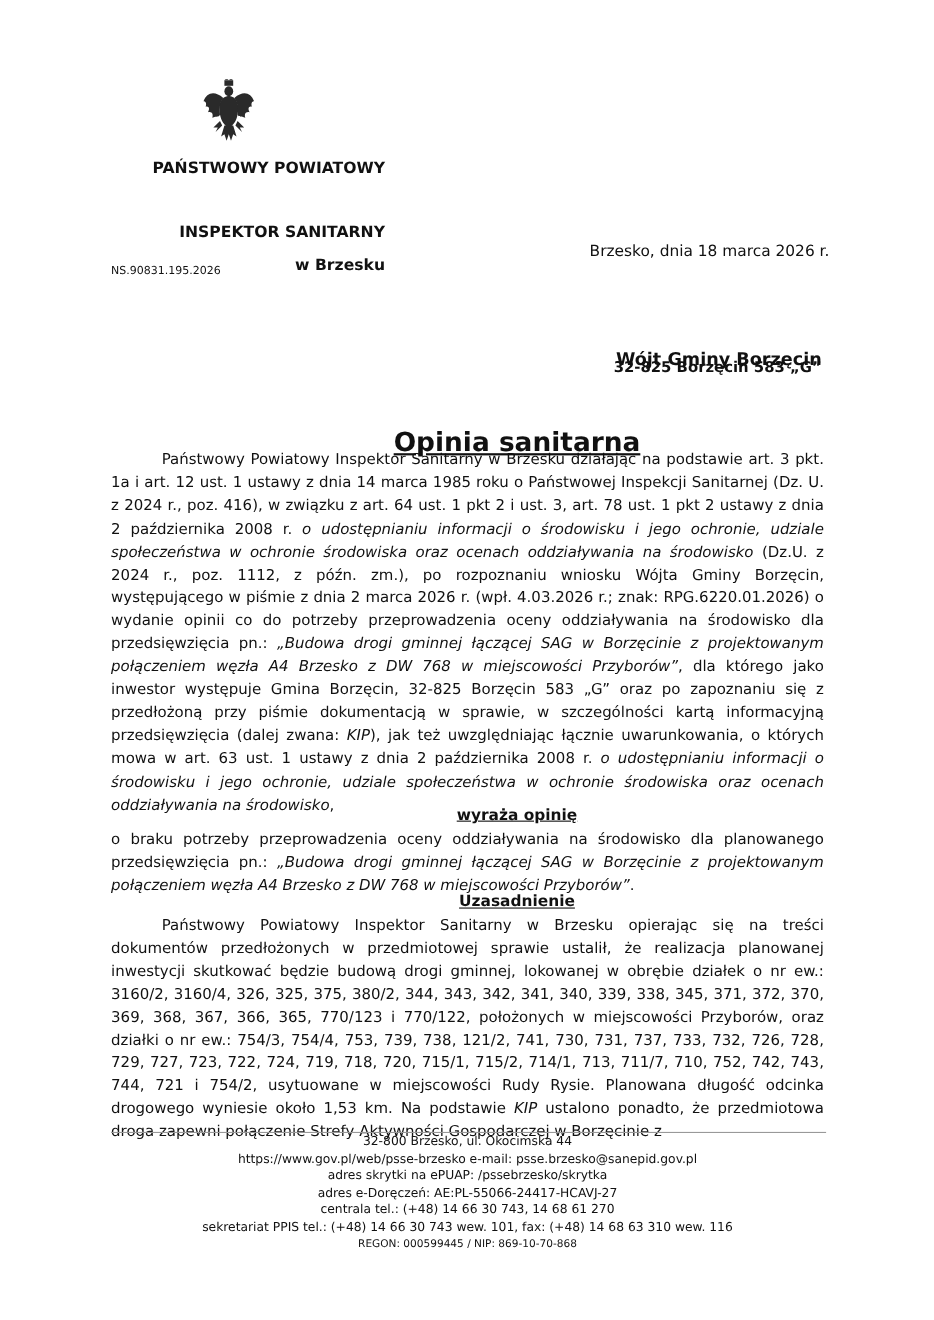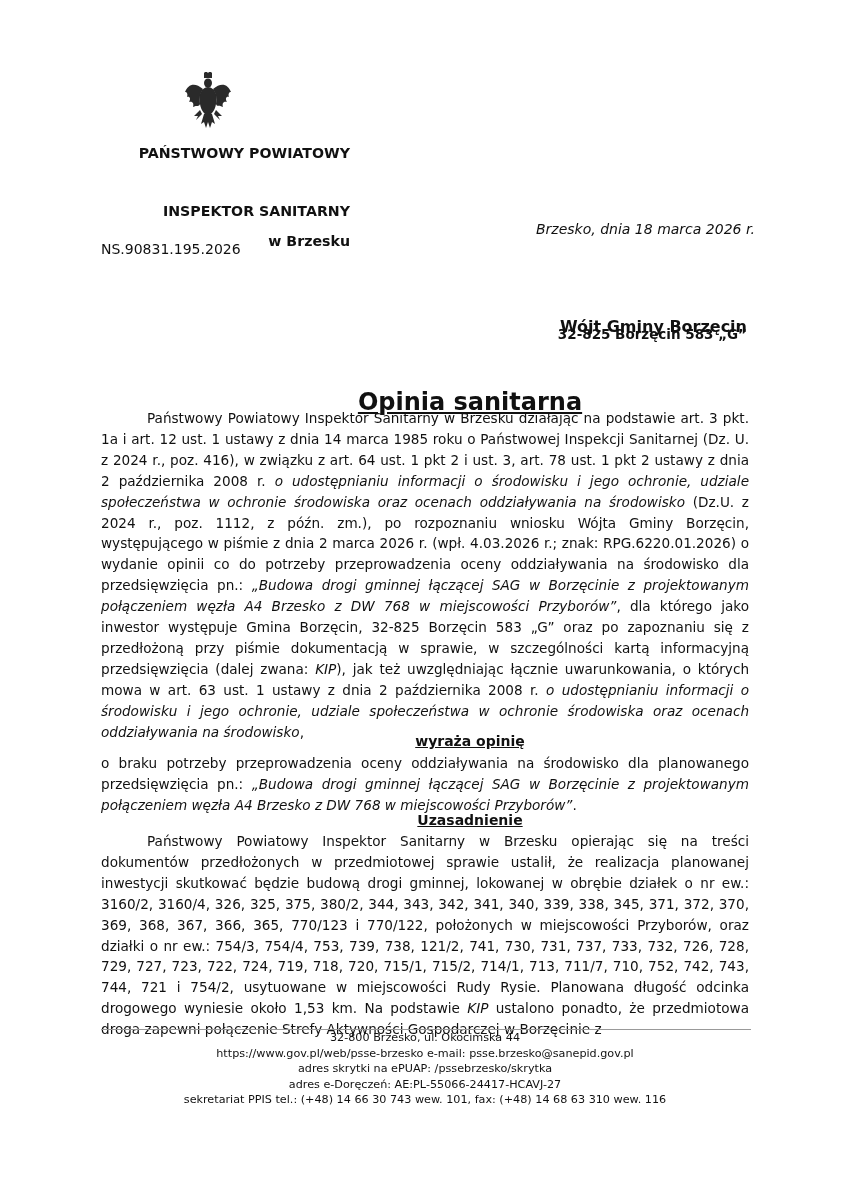--- a/index.html
+++ b/index.html
@@ -4,22 +4,22 @@
 <style>
   html, body { margin: 0; padding: 0; background: #ffffff; }
   body { width: 849px; height: 1200px; position: relative; overflow: hidden;
          font-family: "DejaVu Sans", sans-serif; color: #111; }
   .abs { position: absolute; }
   .emblem { left: 183px; top: 72px; width: 50px; height: 58px; }
   .org { left: 90px; width: 260px; text-align: right; font-weight: bold; font-size: 14.2px; font-family: "DejaVu Sans", sans-serif; }
   .org1 { top: 145px; }
   .org2 { top: 171px; margin-top: 32px; }
   .org3 { top: 197px; margin-top: 36px; }
-  .date { left: 536px; top: 221px; font-size: 14px; font-style: italic; }
-  .ref { left: 101px; top: 241px; font-size: 14px; }
+  .date { left: 536px; top: 221px; font-size: 14px; }
+  .ref { left: 101px; top: 241px; font-size: 10px; }
   .addr { right: 102px; text-align: right; font-weight: bold; }
   .addr1 { top: 317px; font-size: 16px; }
   .addr2 { top: 326px; font-size: 13.5px; }
   .h { left: 90px; width: 760px; text-align: center; font-weight: bold; text-decoration: underline; }
   .title { top: 388px; font-size: 24px; }
   .body { left: 101px; width: 648px; font-size: 13.6px; line-height: 20.9px; text-align: justify; }
   .p1 { top: 408px; }
   .opinion { top: 733px; font-size: 14px; }
   .p2 { top: 753px; }
   .just { top: 812px; font-size: 14px; }
@@ -70,14 +70,16 @@
 <div class="abs h just">Uzasadnienie</div>
 
 <div class="abs body p3 indent"><span>Państwowy Powiatowy Inspektor Sanitarny w Brzesku opierając się na treści dokumentów przedłożonych w przedmiotowej sprawie ustalił, że realizacja planowanej inwestycji skutkować będzie budową drogi gminnej, lokowanej w obrębie działek o nr ew.: 3160/2, 3160/4, 326, 325, 375, 380/2, 344, 343, 342, 341, 340, 339, 338, 345, 371, 372, 370, 369, 368, 367, 366, 365, 770/123 i 770/122, położonych w miejscowości Przyborów, oraz działki o nr ew.: 754/3, 754/4, 753, 739, 738, 121/2, 741, 730, 731, 737, 733, 732, 726, 728, 729, 727, 723, 722, 724, 719, 718, 720, 715/1, 715/2, 714/1, 713, 711/7, 710, 752, 742, 743, 744, 721 i 754/2, usytuowane w miejscowości Rudy Rysie. Planowana długość odcinka drogowego wyniesie około 1,53 km. Na podstawie </span><i>KIP</i><span> ustalono ponadto, że przedmiotowa droga zapewni połączenie Strefy Aktywności Gospodarczej w Borzęcinie z</span></div>
 
 <div class="abs rule"></div>
 <div class="abs footer">
   <div>32-800 Brzesko, ul. Okocimska 44</div>
   <div>https://www.gov.pl/web/psse-brzesko  e-mail: psse.brzesko@sanepid.gov.pl</div>
   <div>adres skrytki na ePUAP: /pssebrzesko/skrytka</div>
   <div>adres e-Doręczeń: AE:PL-55066-24417-HCAVJ-27</div>
+  <div>centrala tel.: (+48) 14 66 30 743, 14 68 61 270</div>
   <div>sekretariat PPIS tel.: (+48) 14 66 30 743 wew. 101, fax: (+48) 14 68 63 310 wew. 116</div>
+  <div class="small">REGON: 000599445 / NIP: 869-10-70-868</div>
 </div>
 
 </body></html>

